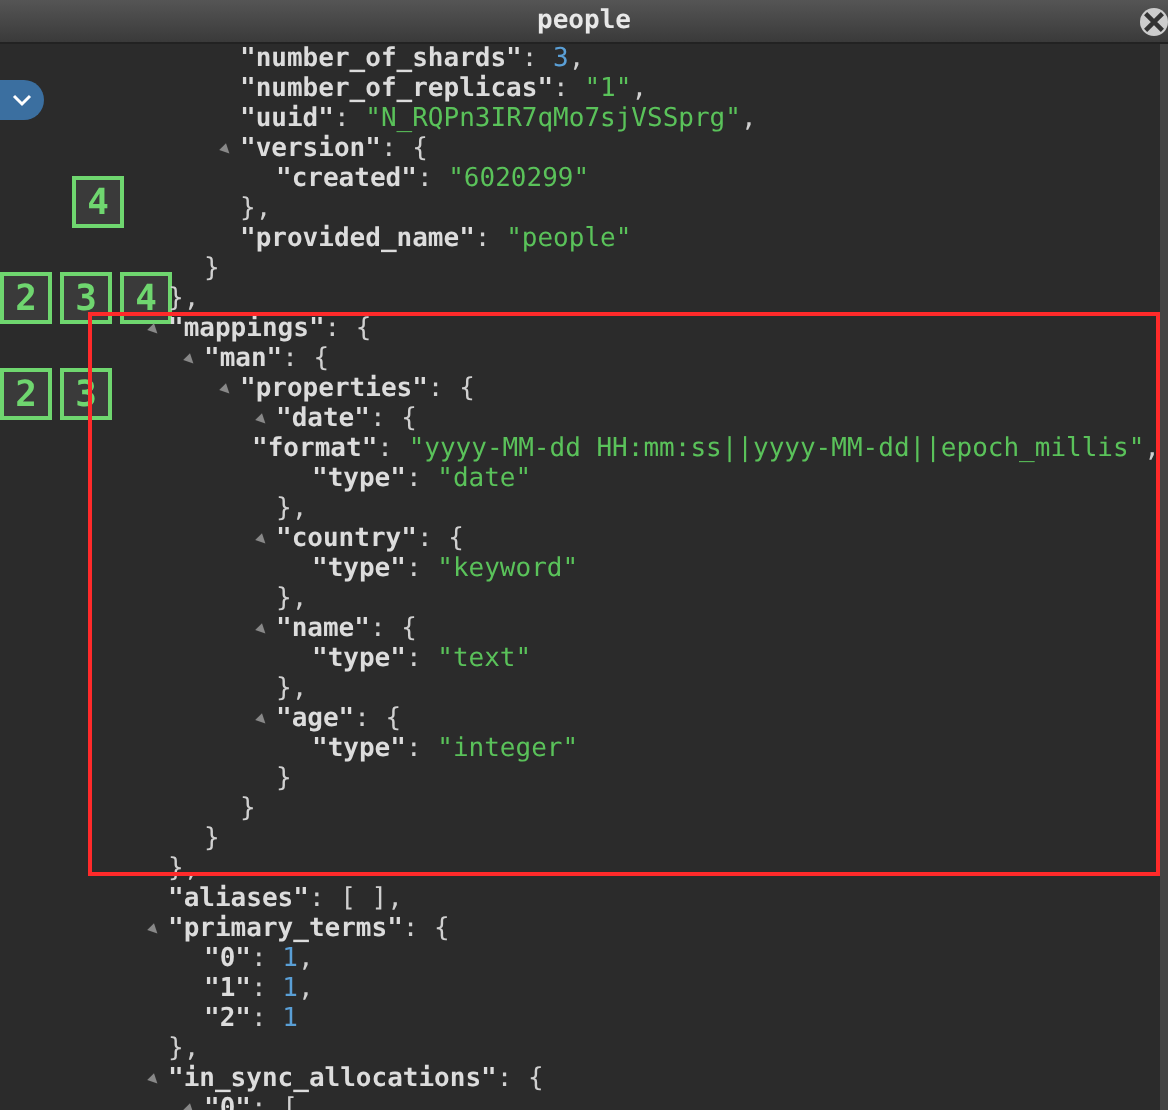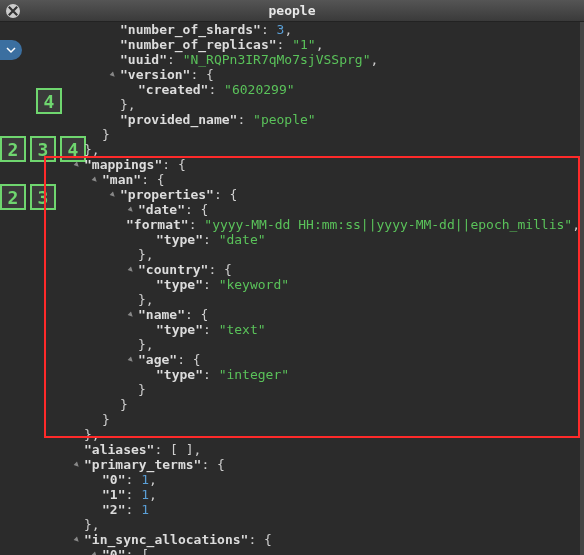--- a/index.html
+++ b/index.html
@@ -13,20 +13,21 @@
     overflow: hidden;
     position: relative;
   }
   .titlebar {
     height: 22px;
     background: linear-gradient(#555, #3a3a3a);
     border-bottom: 1px solid #222;
     display: flex;
     align-items: center;
     position: relative;
+    justify-content: flex-end;
   }
   .close-btn {
     width: 14px; height: 14px;
     border-radius: 50%;
     background: #ccc;
     color: #333;
     font-size: 10px;
     display: flex; align-items: center; justify-content: center;
     margin-left: 6px;
     cursor: pointer;

